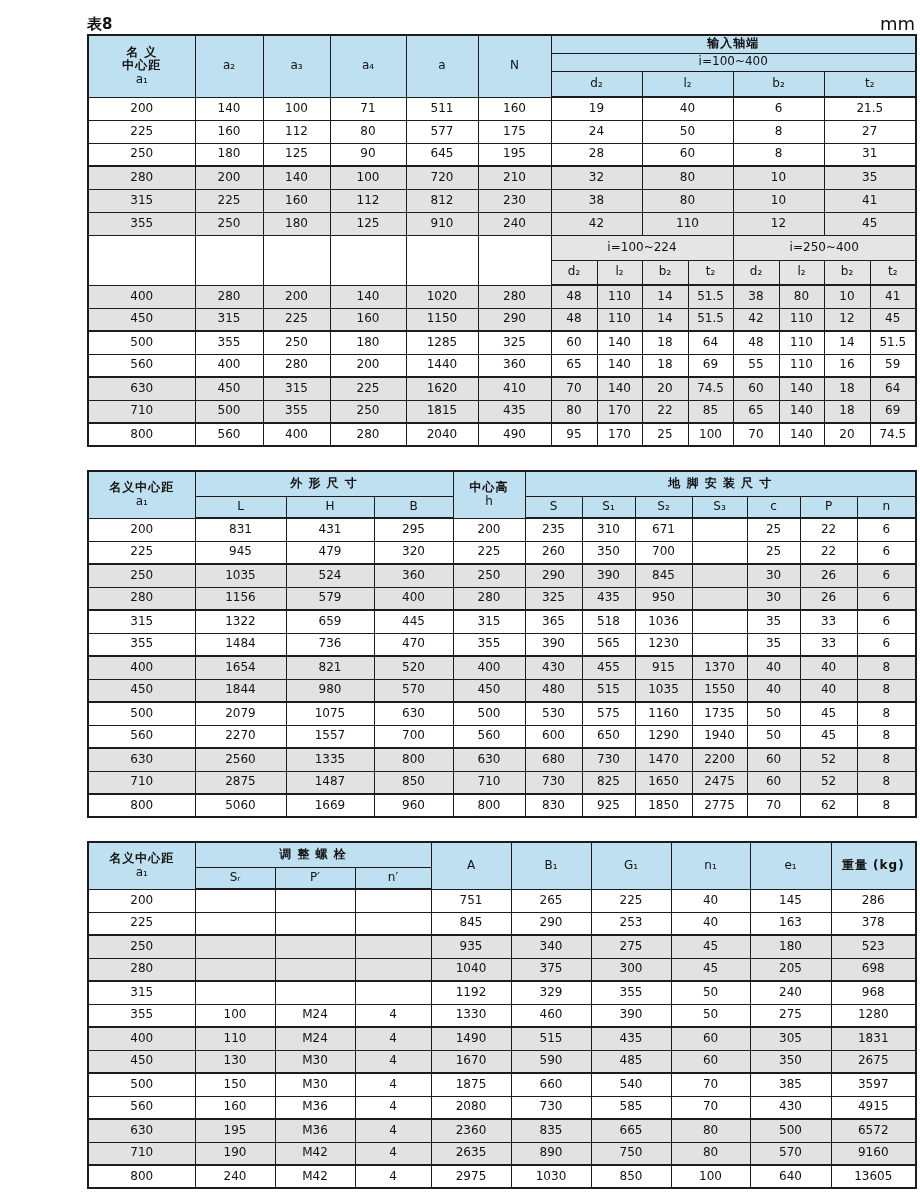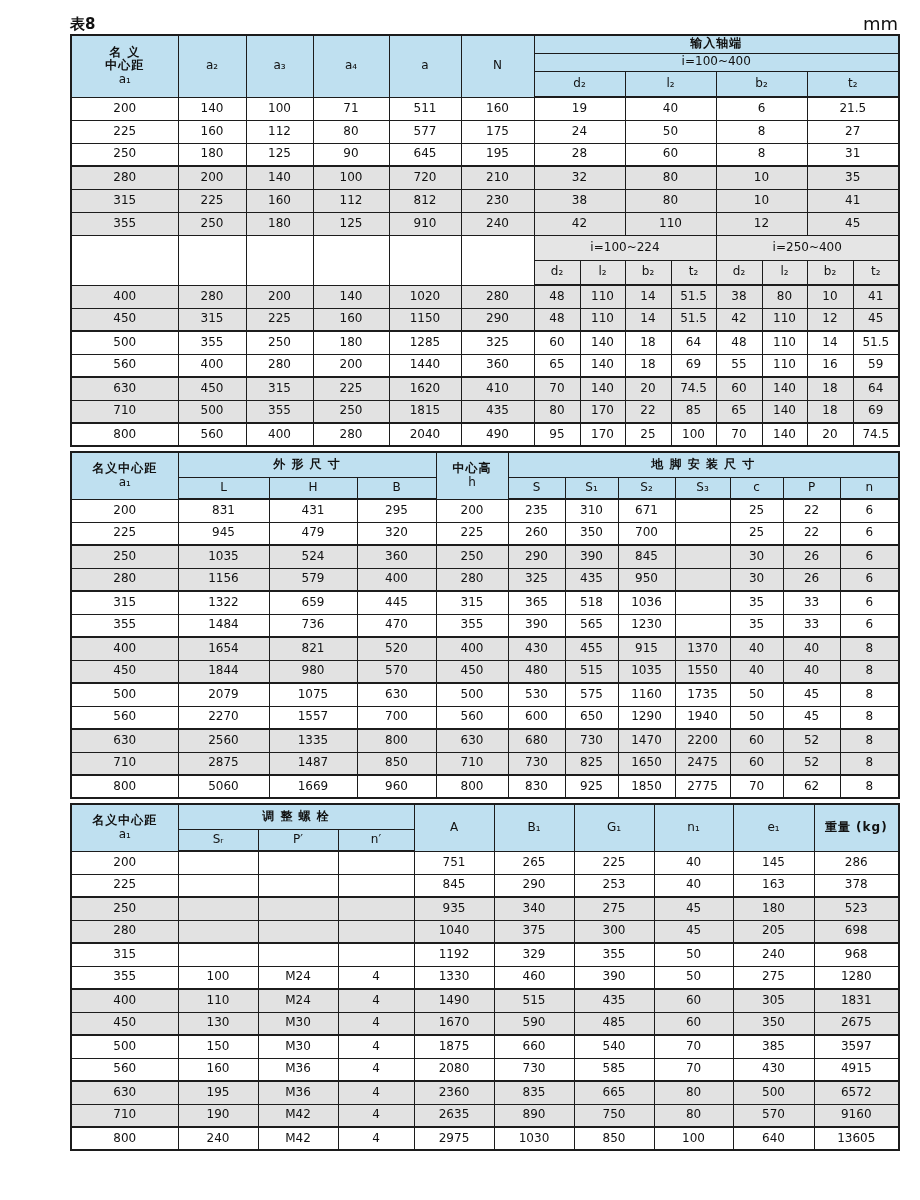--- a/index.html
+++ b/index.html
@@ -1,31 +1,32 @@
 <!DOCTYPE html>
 <html style="--header-bg: #bfe0f0; --row-alt-bg: #e2e2e2; --border: #1c1c1c;"><head>
 <meta charset="utf-8">
 <style>
   html,body{margin:0;padding:0;background:#ffffff;}
   .page{
     width:920px;height:1200px;background:#fff;position:relative;
     font-family:"DejaVu Sans","Liberation Sans",sans-serif;color:#111;
     box-sizing:border-box;
+    padding-left:17px;
   }
   .titlebar{
     width:828px;margin-left:70px;padding-top:8px;height:26px;
     display:flex;justify-content:space-between;align-items:flex-end;
   }
   .doc-title{font-size:15px;font-weight:bold;}
   .unit-label{font-size:18px;}
   table{
     border-collapse:collapse;table-layout:fixed;width:828px;margin-left:70px;
     border:2px solid var(--border,#1c1c1c);
   }
-  .tbl2,.tbl3{margin-top:4px;}
+  .tbl2,.tbl3{margin-top:23px;}
   td,th{
     border:1px solid var(--border,#1c1c1c);
     text-align:center;vertical-align:middle;
     padding:0;font-size:12px;font-weight:normal;
     overflow:hidden;white-space:nowrap;line-height:1.15;
   }
   thead th{background:var(--header-bg,#bfe0f0);}
   thead tr:last-child th{border-bottom-width:2px;}
   .cn{font-weight:bold;letter-spacing:1px;}
   .stack span{display:block;}

